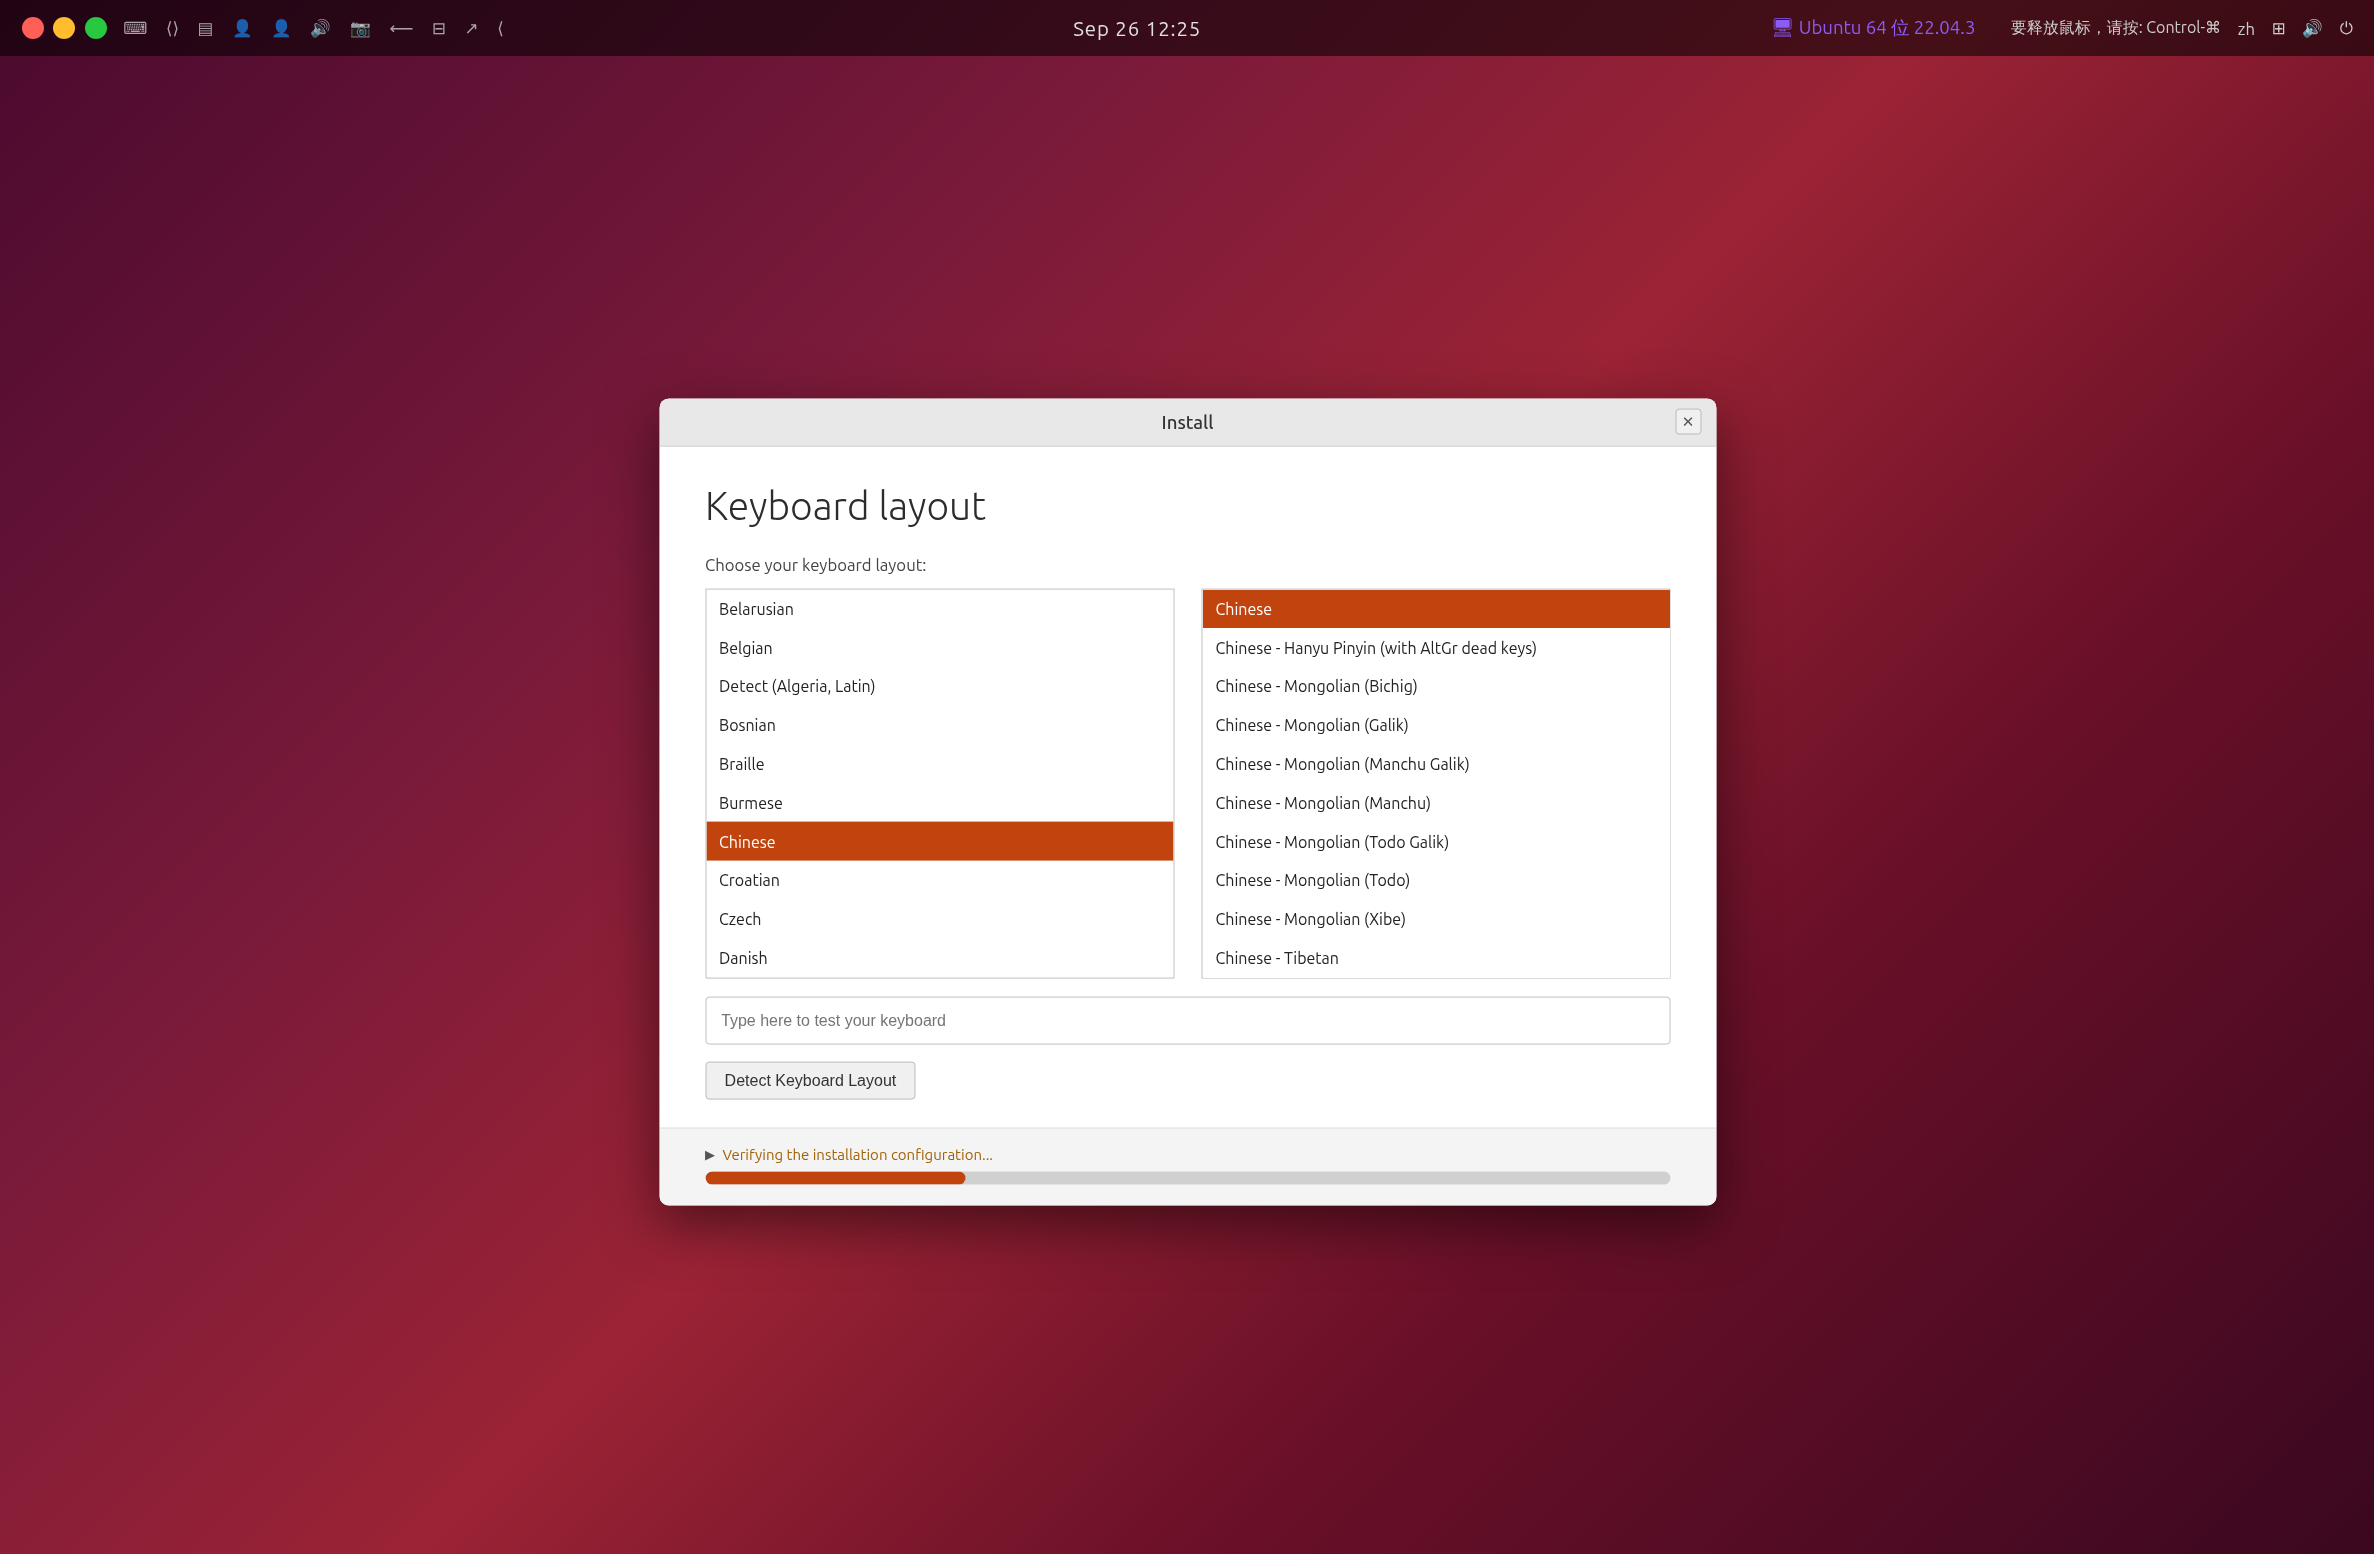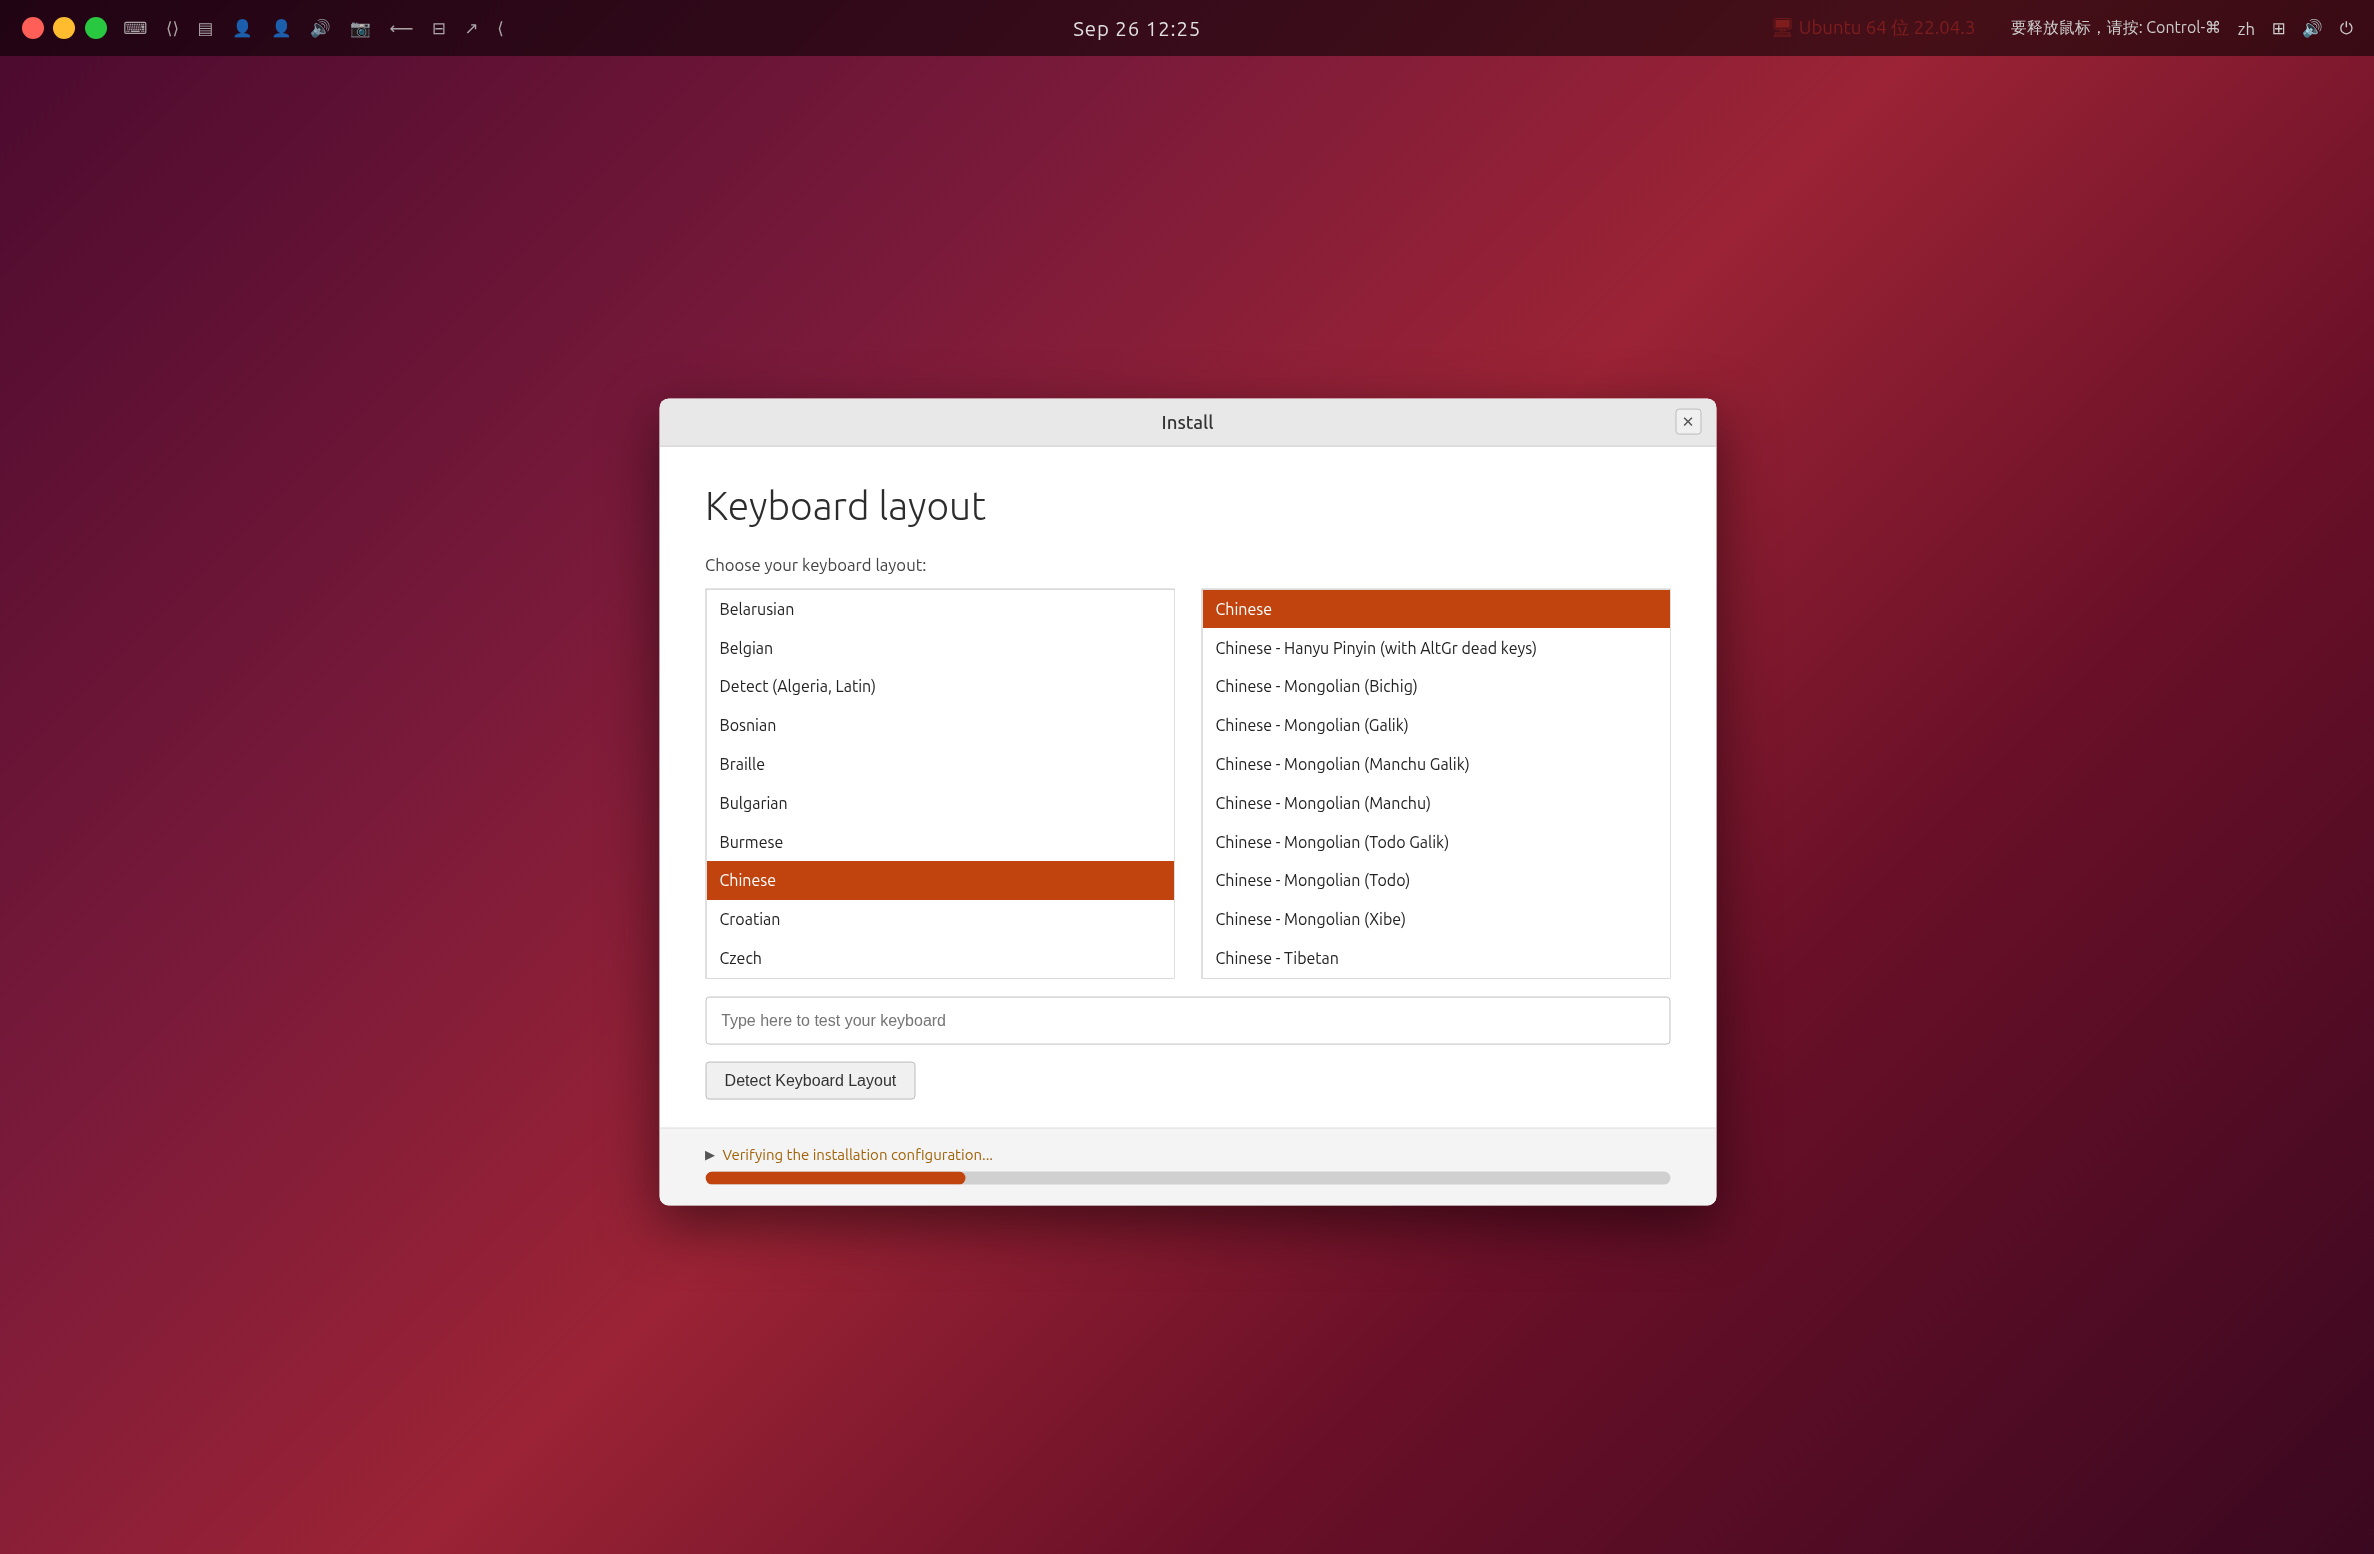--- a/index.html
+++ b/index.html
@@ -72,21 +72,21 @@
 
     .top-bar-right {
       display: flex;
       align-items: center;
       gap: 16.7px;
       color: #ccc;
       font-size: 16.7px;
     }
 
     .vm-title {
-      color: #7f1d1d;
+      color: #8b5cf6;
       font-size: 18.6px;
       margin-right: 18.6px;
     }
 
     .release-mouse-hint {
       color: #ccc;
       font-size: 16px;
     }
 
     
@@ -332,21 +332,20 @@
 
       
       <div class="lists-container">
 
         <div class="list-box" id="left-list">
             <div class="list-item">Belarusian</div>
             <div class="list-item">Belgian</div>
             <div class="list-item">Detect (Algeria, Latin)</div>
             <div class="list-item">Bosnian</div>
             <div class="list-item">Braille</div>
-            <div class="list-item">Bulgarian</div>
             <div class="list-item">Burmese</div>
             <div class="list-item selected">Chinese</div>
             <div class="list-item">Croatian</div>
             <div class="list-item">Czech</div>
             <div class="list-item">Danish</div>
           </div>
 
         <div class="list-box" id="right-list">
             <div class="list-item selected">Chinese</div>
             <div class="list-item">Chinese - Hanyu Pinyin (with AltGr dead keys)</div>

